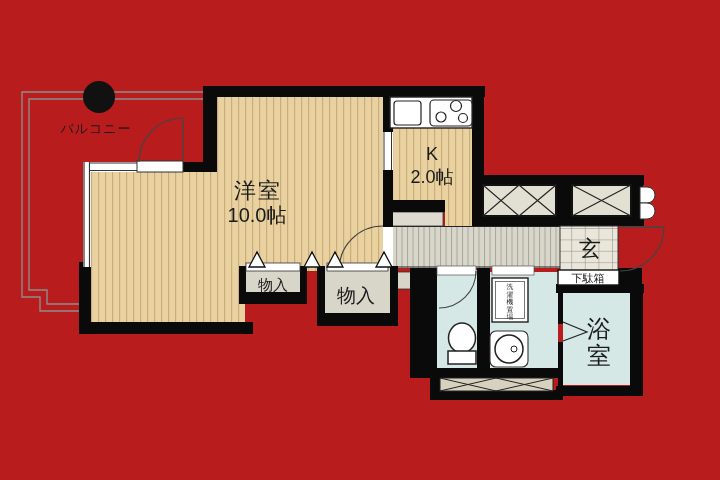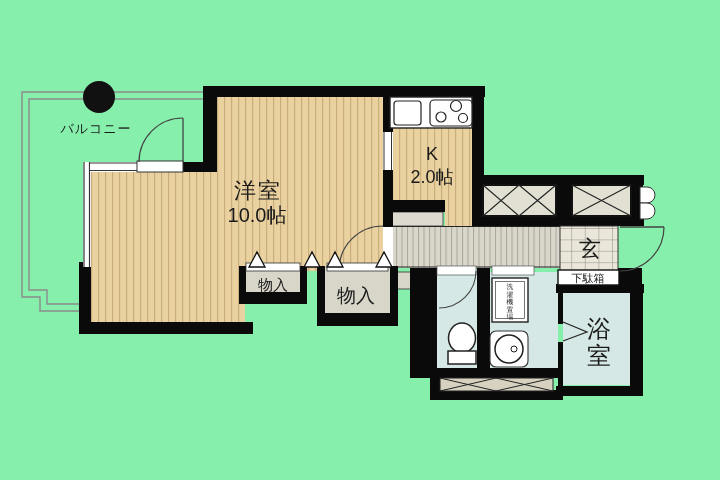--- a/index.html
+++ b/index.html
@@ -1,16 +1,16 @@
 <!DOCTYPE html>
 <html><head>
 <meta charset="utf-8">
 <style>
   html,body{margin:0;padding:0;background:#ffffff;}
-  .stage{position:relative;width:720px;height:480px;background:#86efac;overflow:hidden;
+  .stage{position:relative;width:720px;height:480px;background:#b91c1c;overflow:hidden;
          font-family:"Liberation Sans", sans-serif;}
   svg text{font-family:"Liberation Sans", sans-serif; fill:#1a1a1a;}
 </style>
 </head>
 <body>
 
 <div class="stage">
 <svg width="720" height="480" viewBox="0 0 720 480">
   <defs>
     <pattern id="pTan" width="7" height="8" patternUnits="userSpaceOnUse">

